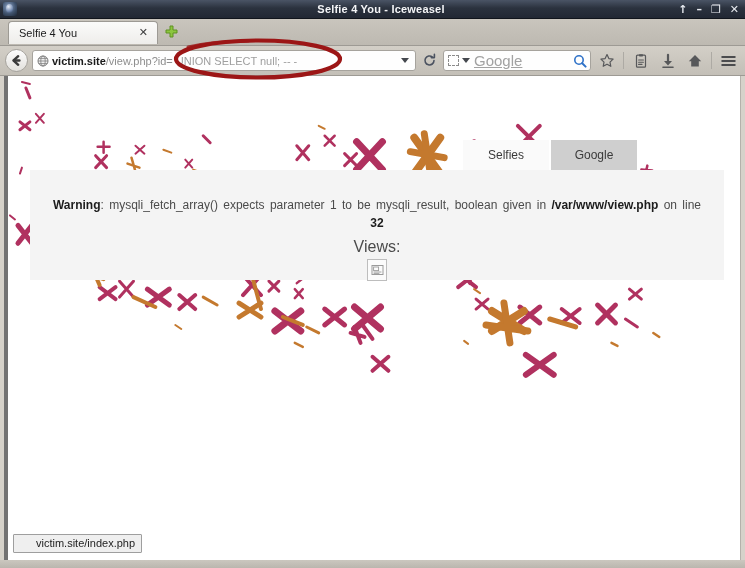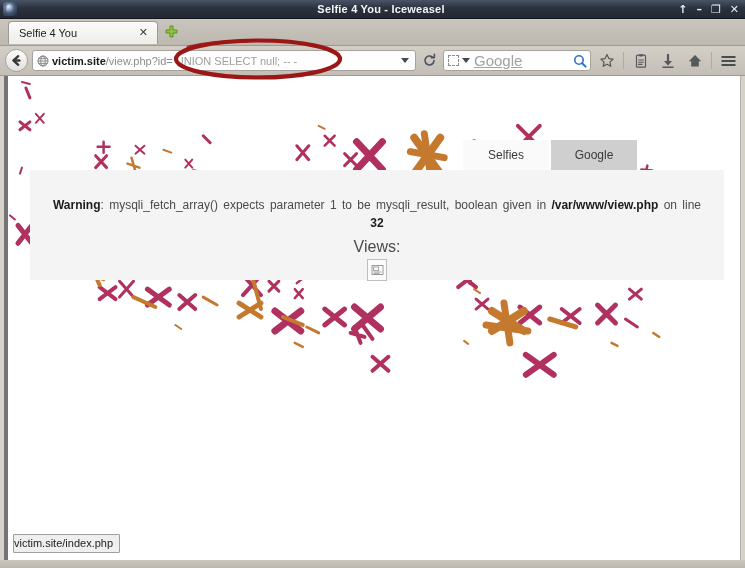--- a/index.html
+++ b/index.html
@@ -222,21 +222,21 @@
 
   
   #statusbar-wrap {
     position: absolute; left: 5px; bottom: 7px; z-index: 20;
   }
   #status-tip {
     display: inline-block;
     background: #efefef;
     border: 1px solid #9e9e9e;
     font-size: 11px; color: #1d1d1d;
-    padding: 2px 6px 3px 0;
+    padding: 2px 6px 3px 22px;
     border-radius: 1px;
   }
   #bottom-strip {
     height: 8px; flex: none;
     background: linear-gradient(180deg, #cbc7bf 0%, #bab6ae 100%);
   }
 </style>
 </head>
 <body>
 

